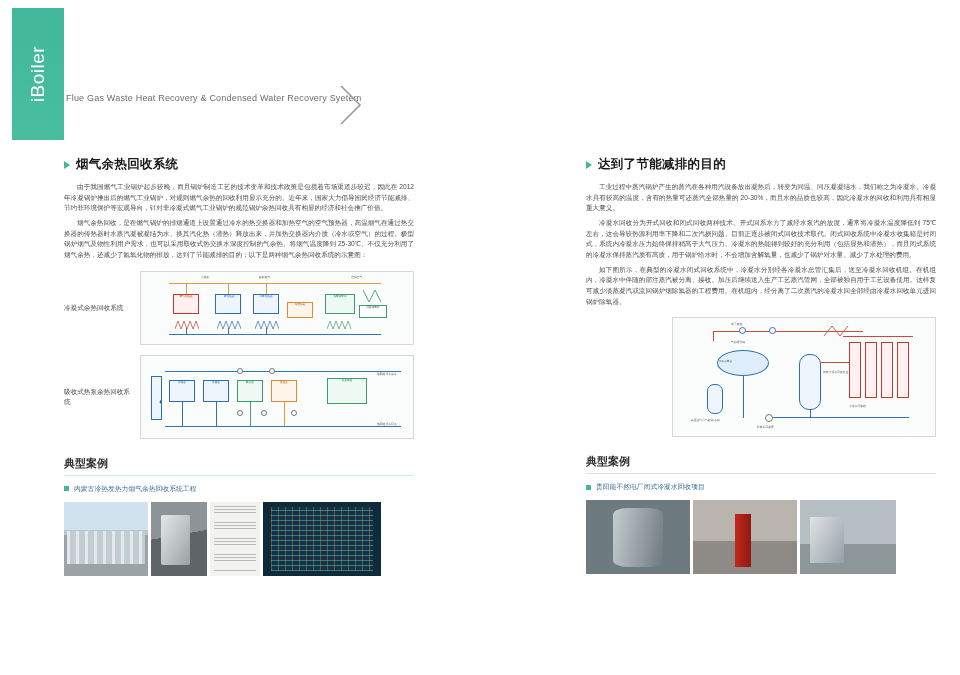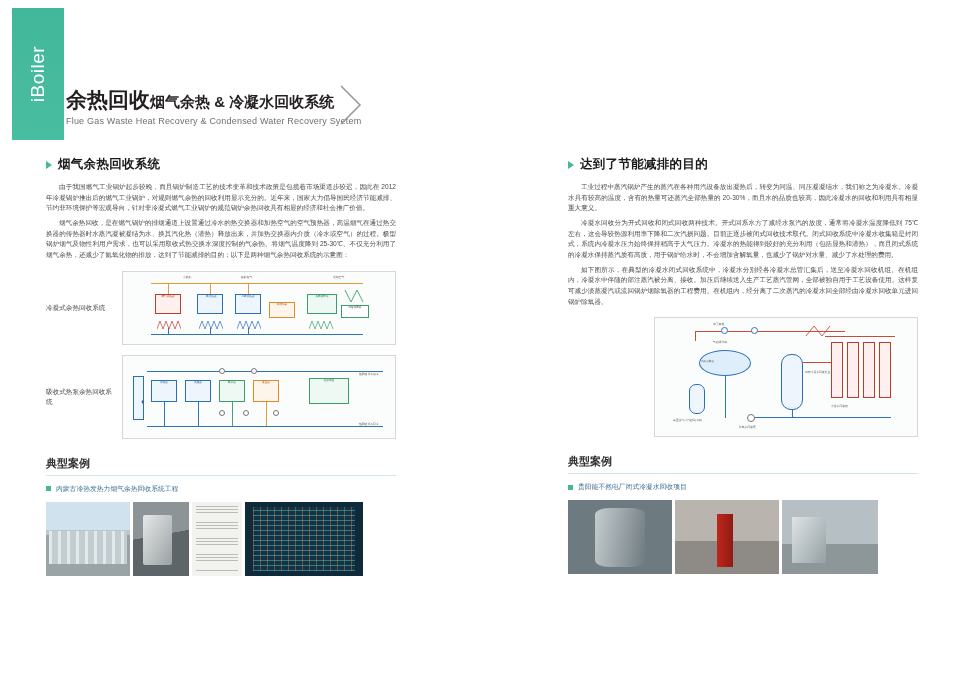--- a/index.html
+++ b/index.html
@@ -51,20 +51,21 @@
   .chev {
     position: absolute; left: 338px; top: 84px;
     width: 26px; height: 40px;
   }
   .chev svg { display: block; }
 
   
   .col {
     position: absolute; top: 156px;
     width: 340px;
+    margin-left: 18px;
   }
   .col.left  { left: 46px; width: 350px; }
   .col.right { left: 568px; width: 350px; }
 
   .sec-head {
     display: flex; align-items: center; gap: 6px;
     margin-bottom: 9px;
   }
   .sec-head .arrow {
     width: 0; height: 0;
@@ -237,23 +238,20 @@
 </head>
 <body>
 
 <div class="page">
 
   <div class="brand-tab">
     <div class="vtext">iBoiler</div>
   </div>
 
   <div class="title-block">
-    <div class="title-cn">
-      <span class="big">余热回收</span><span class="small">烟气余热 &amp; 冷凝水回收系统</span>
-    </div>
     <div class="title-en">Flue Gas Waste Heat Recovery &amp; Condensed Water Recovery Syetem</div>
   </div>
   <div class="chev">
     <svg width="26" height="42" viewBox="0 0 26 42">
       <path d="M3 2 L22 21 L3 40" fill="none" stroke="#9a9a9a" stroke-width="1.6"></path>
     </svg>
   </div>
 
   <div class="col left">
 

